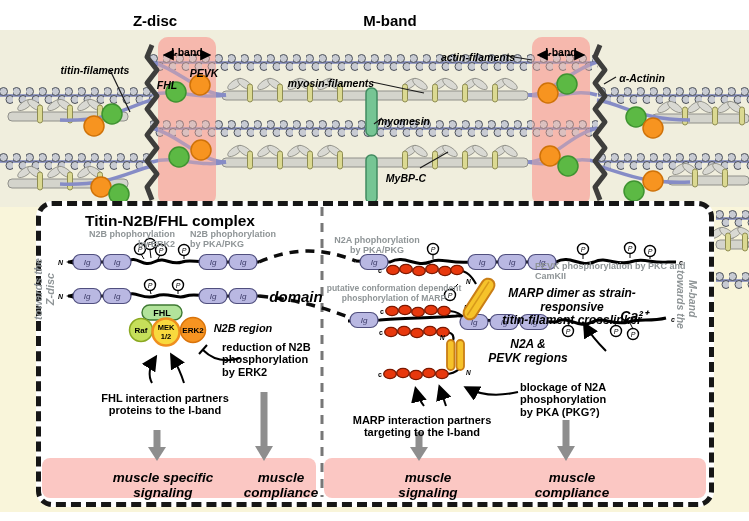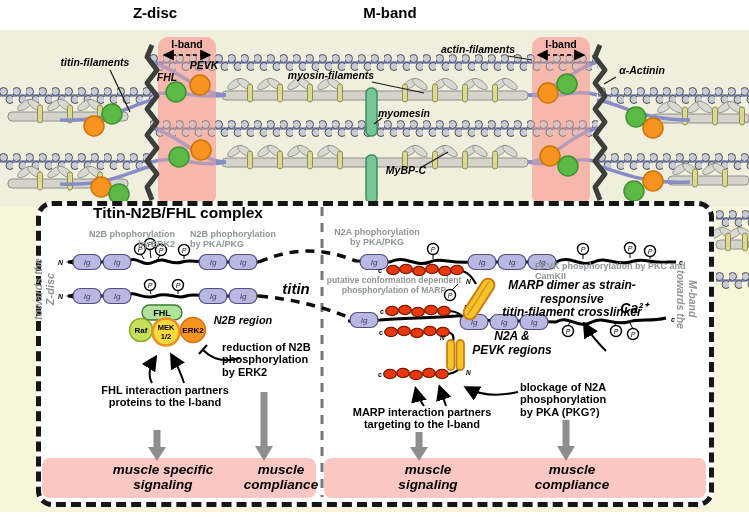--- a/index.html
+++ b/index.html
@@ -4,21 +4,21 @@
 <style>
   html,body{margin:0;padding:0;background:#fff;}
   #stage{position:relative;width:749px;height:521px;background:#fff;overflow:hidden;
          font-family:"Liberation Sans",sans-serif;}
   svg{position:absolute;left:0;top:0;}
   #sarc-svg{z-index:1;}
   #panel-box{position:absolute;left:36px;top:201px;width:668px;height:296px;
              background:#fff;border:5px dashed #161616;border-radius:16px;z-index:2;}
   #panel-svg{z-index:3;pointer-events:none;}
   .ml{position:absolute;z-index:4;white-space:pre-line;color:#000;line-height:1.13;}
-  .c{transform:translateX(-50%);text-align:center;}
+  .c{transform:translateX(-50%);text-align:center;margin-top:8px;}
   .b{font-weight:bold;}
   .bi{font-weight:bold;font-style:italic;}
   .gray{color:#8f9597;}
   .t15{font-size:15px;} .t13{font-size:13.5px;} .t12{font-size:12px;} .t11{font-size:11px;}
   .t10{font-size:10.5px;} .t9{font-size:9px;} .t85{font-size:8.5px;}
   #towards-z{transform-origin:0 0;transform:rotate(-90deg);width:118px;text-align:center;}
   #towards-m{writing-mode:vertical-lr;height:112px;text-align:center;}
 </style>
 </head>
 <body>
@@ -439,48 +439,48 @@
 <div class="ml c b" style="left:561px;top:39px;font-size:10.5px;">I-band</div>
 <div class="ml c bi t10" style="left:95px;top:57px;">titin-filaments</div>
 <div class="ml c bi t10" style="left:204px;top:60px;">PEVK</div>
 <div class="ml c bi t10" style="left:167px;top:72px;">FHL</div>
 <div class="ml c bi t10" style="left:331px;top:70px;text-align:right;">myosin-filaments</div>
 <div class="ml c bi t10" style="left:478px;top:44px;">actin-filaments</div>
 <div class="ml c bi t10" style="left:642px;top:65px;">α-Actinin</div>
 <div class="ml c bi t10" style="left:404px;top:108px;">myomesin</div>
 <div class="ml c bi t10" style="left:406px;top:165px;">MyBP-C</div>
 
-<div class="ml c b" style="left:178px;top:204px;font-size:15.5px;">Titin-N2B/FHL complex</div>
+<div class="ml c b" style="left:170px;top:204px;font-size:15.5px;">Titin-N2B/FHL complex</div>
 <div class="ml b t9 gray" style="left:70px;top:229px;width:105px;text-align:right;">N2B phophorylation
 by ERK2</div>
 <div class="ml b t9 gray" style="left:190px;top:229px;">N2B phophorylation
 by PKA/PKG</div>
 <div class="ml bi t11 gray" id="towards-z" style="left:32px;top:348px;">towards the
 Z-disc</div>
-<div class="ml c bi t15" style="left:296px;top:281px;">titin</div>
+<div class="ml c bi t15" style="left:296px;top:281px;">domain</div>
 <div class="ml c bi t11" style="left:243px;top:314px;">N2B region</div>
 <div class="ml b t11" style="left:222px;top:341px;">reduction of N2B
 phosphorylation
 by ERK2</div>
 <div class="ml c b t11" style="left:165px;top:384px;">FHL interaction partners
 proteins to the I-band</div>
 <div class="ml c bi t13" style="left:163px;top:462px;">muscle specific
 signaling</div>
 <div class="ml c bi t13" style="left:281px;top:462px;">muscle
 compliance</div>
 
 <div class="ml c b t9 gray" style="left:377px;top:227px;">N2A phophorylation
 by PKA/PKG</div>
 <div class="ml b t9 gray" style="left:535px;top:227px;margin-top:34px;">PEVK phosphorylation by PKC and
 CamKII</div>
 <div class="ml c b t85 gray" style="left:394px;top:276px;">putative conformation dependent
 phosphorylation of MARP</div>
 <div class="ml c bi t12" style="left:572px;top:279px;">MARP dimer as strain-responsive
 titin-filament crosslinker</div>
-<div class="ml c bi t12" style="left:512px;top:330px;text-align:center;">N2A &amp;
+<div class="ml c bi t12" style="left:528px;top:330px;text-align:center;">N2A &amp;
 PEVK regions</div>
 <div class="ml c bi" style="left:634px;top:301px;font-size:14px;">Ca²⁺</div>
 <div class="ml b t11" style="left:520px;top:381px;">blockage of N2A
 phosphorylation
 by PKA (PKG?)</div>
 <div class="ml c b t11" style="left:422px;top:406px;text-align:center;">MARP interaction partners
 targeting to the I-band</div>
 <div class="ml c bi t13" style="left:428px;top:462px;">muscle
 signaling</div>
 <div class="ml c bi t13" style="left:572px;top:462px;">muscle

